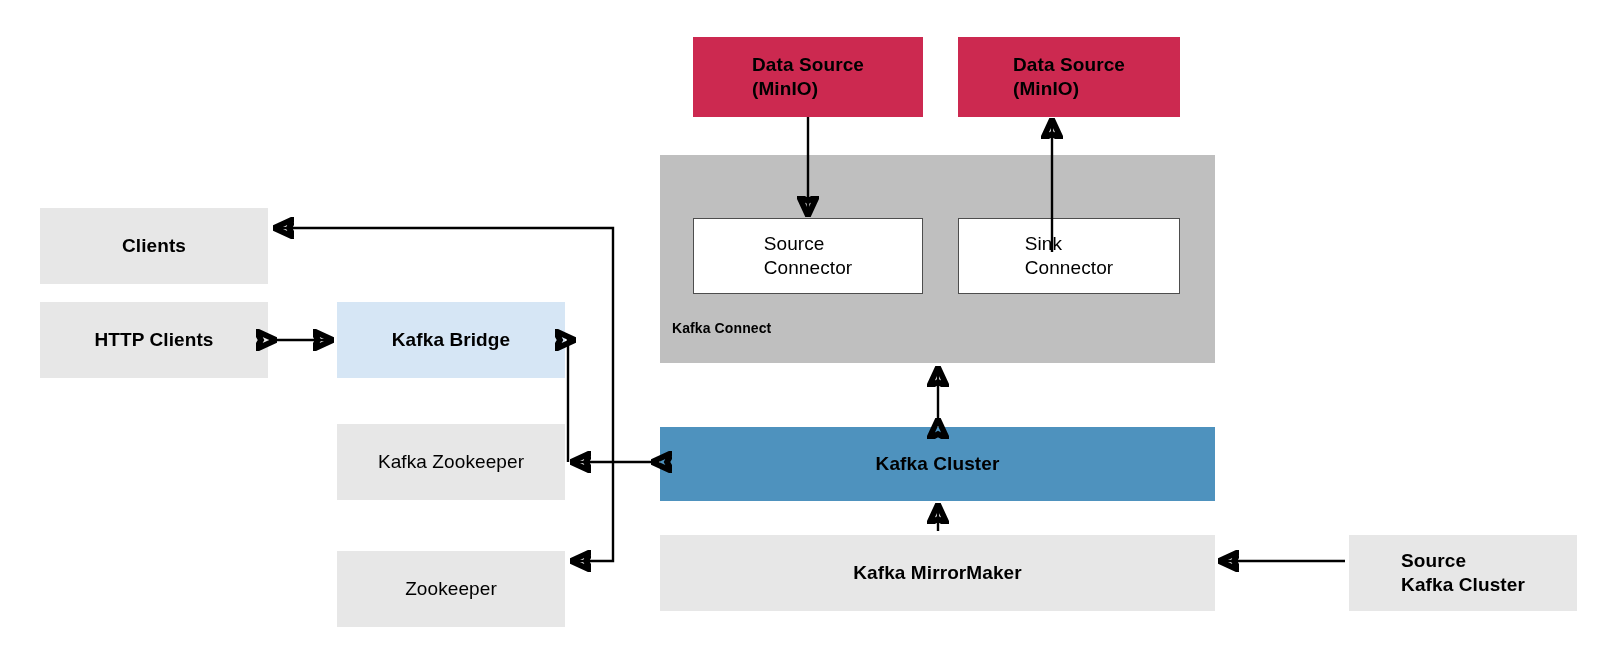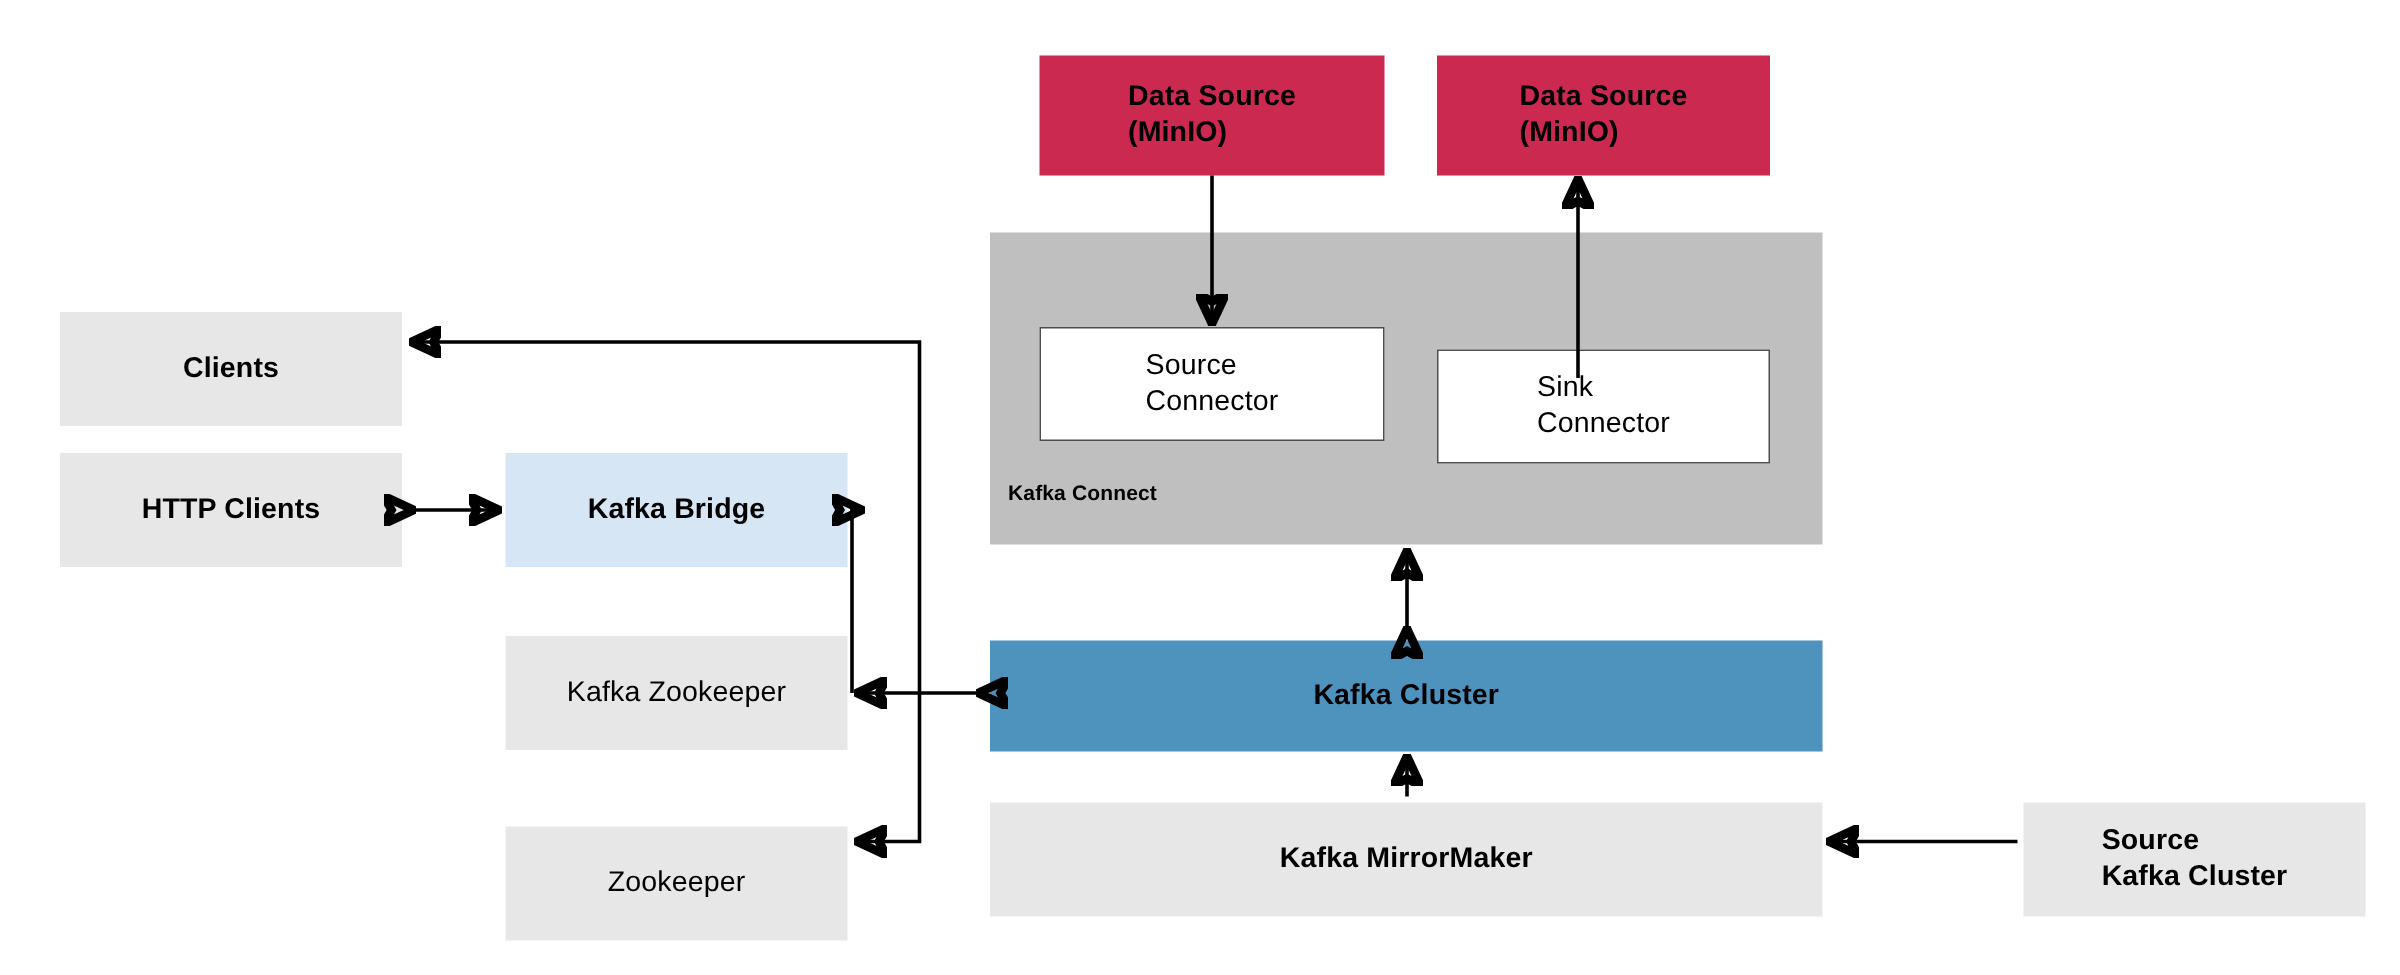--- a/index.html
+++ b/index.html
@@ -75,21 +75,21 @@
 
   <div class="node red-node bold" style="left:693px; top:37px; width:230px; height:80px;">Data Source
 (MinIO)</div>
 
   <div class="node red-node bold" style="left:958px; top:37px; width:222px; height:80px;">Data Source
 (MinIO)</div>
 
   <div class="node white-node" style="left:693px; top:218px; width:230px; height:76px;">Source
 Connector</div>
 
-  <div class="node white-node" style="left:958px; top:233px; width:222px; height:76px;">Sink
+  <div class="node white-node" style="left:958px; top:218px; width:222px; height:76px;">Sink
 Connector</div>
 
   <div class="node grey-node bold" style="left:40px; top:192px; width:228px; height:76px;margin-top:16px;">Clients</div>
 
   <div class="node grey-node bold" style="left:40px; top:302px; width:228px; height:76px;">HTTP Clients</div>
 
   <div class="node lblue-node bold" style="left:337px; top:302px; width:228px; height:76px;">Kafka Bridge</div>
 
   <div class="node grey-node" style="left:337px; top:424px; width:228px; height:76px;">Kafka Zookeeper</div>
 

